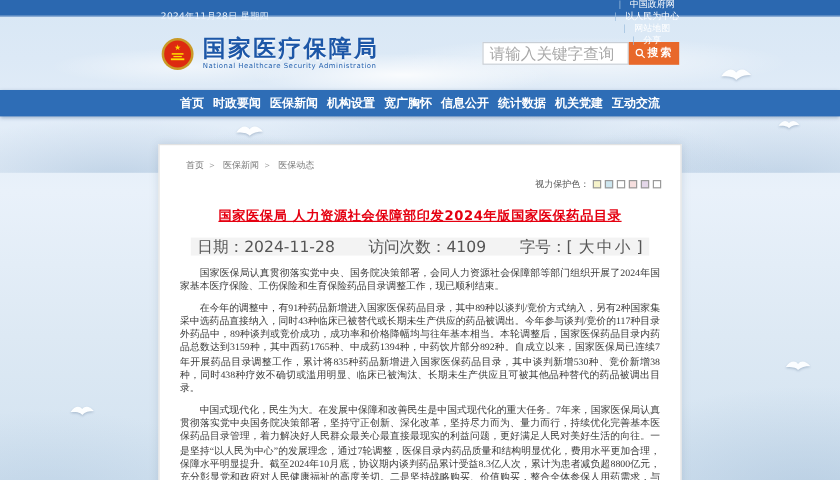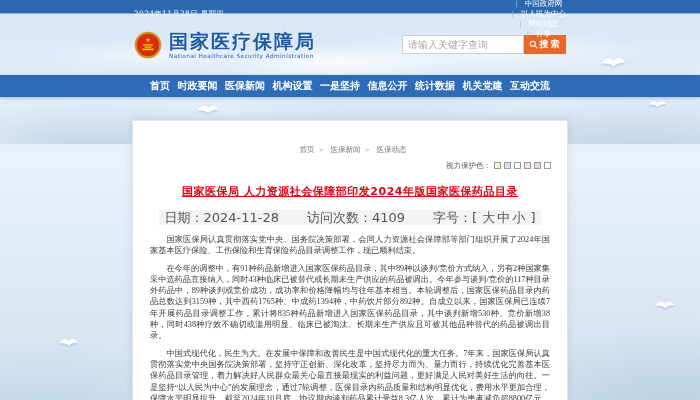--- a/index.html
+++ b/index.html
@@ -43,39 +43,39 @@
   
   .header { position:relative; z-index:2; height:61px; }
   .header .shell { height:61px; display:flex; align-items:center;gap:43px; }
   .logo { display:flex; align-items:center; cursor:pointer; }
   .emblem { width:28px; height:28px; margin-right:7px; flex:0 0 auto; }
   .site-name { color:#1d57a7; font-size:19px; font-weight:bold; letter-spacing:2px; line-height:20px;
     text-shadow:0 1px 1px rgba(255,255,255,.8); }
   .site-name-en { color:#2a65b0; font-size:5.8px; letter-spacing:.4px; margin-top:2px; }
   .search-area { margin-left:auto; display:flex; align-items:center; }
   .search-input { width:122px; height:19px; border:1px solid #c9cfd6; background:#ffffff;
-    font-size:10px; color:#333; padding:0 5px; outline:none; }
+    font-size:13px; color:#333; padding:0 5px; outline:none; }
   .search-input::placeholder { color:#a9a9a9; }
   .search-btn { width:42px; height:19px; border:none; background:#e8682a; color:#fff;
     font-size:9px; font-weight:bold; letter-spacing:2px; display:flex; align-items:center;
     justify-content:center; cursor:pointer; }
   .search-btn svg { margin-right:2px; }
 
   
   .nav { position:relative; z-index:3; height:22px; background:#2e6db6;
     box-shadow:0 1px 3px rgba(40,80,130,.35); }
   .nav .shell { height:22px; display:flex; align-items:center; justify-content:space-between;
     padding:0 16px; }
   .nav-item { color:#ffffff; font-size:10px; font-weight:bold; cursor:pointer; white-space:nowrap; }
 
   
   .panel { position:relative; z-index:2; width:436px; margin:23px auto 0; background:#ffffff;
     border:1px solid #e2e2e2; box-shadow:0 0 7px rgba(90,110,140,.18); height:560px;
     padding:8px 16px 0; }
-  .breadcrumb { font-size:7.5px; color:#777; padding-left:6px; margin-top:16px;text-align:center; }
+  .breadcrumb { font-size:7.5px; color:#777; padding-left:6px; margin-top:4px; }
   .breadcrumb .crumb { color:#777; cursor:pointer; }
   .breadcrumb .sep { color:#999; margin:0 3px; }
   .eye-row { text-align:right; font-size:7.5px; color:#555; margin-top:6px; height:10px; }
   .swatch { display:inline-block; width:7px; height:7px; border:1px solid #9a9a9a;
     margin-left:3px; vertical-align:-1px; cursor:pointer; }
   .article-title { text-align:center; color:#e50011; font-weight:bold; font-size:11px;
     margin-top:13px; letter-spacing:.5px;text-decoration:underline; }
   .meta-bar { margin:11px 10px 0; background:#f3f3f3; height:15px; display:flex;
     align-items:center; justify-content:center; font-size:13px; color:#555; }
   .meta-item { margin:0 14px; white-space:nowrap; }
@@ -148,21 +148,21 @@
     </div>
   </div>
 </div>
 
 <div class="nav">
   <div class="shell">
     <span class="nav-item">首页</span>
     <span class="nav-item">时政要闻</span>
     <span class="nav-item">医保新闻</span>
     <span class="nav-item">机构设置</span>
-    <span class="nav-item">一是坚持</span>
+    <span class="nav-item">宽广胸怀</span>
     <span class="nav-item">信息公开</span>
     <span class="nav-item">统计数据</span>
     <span class="nav-item">机关党建</span>
     <span class="nav-item">互动交流</span>
   </div>
 </div>
 
 <div class="panel">
 
   <div class="breadcrumb">

